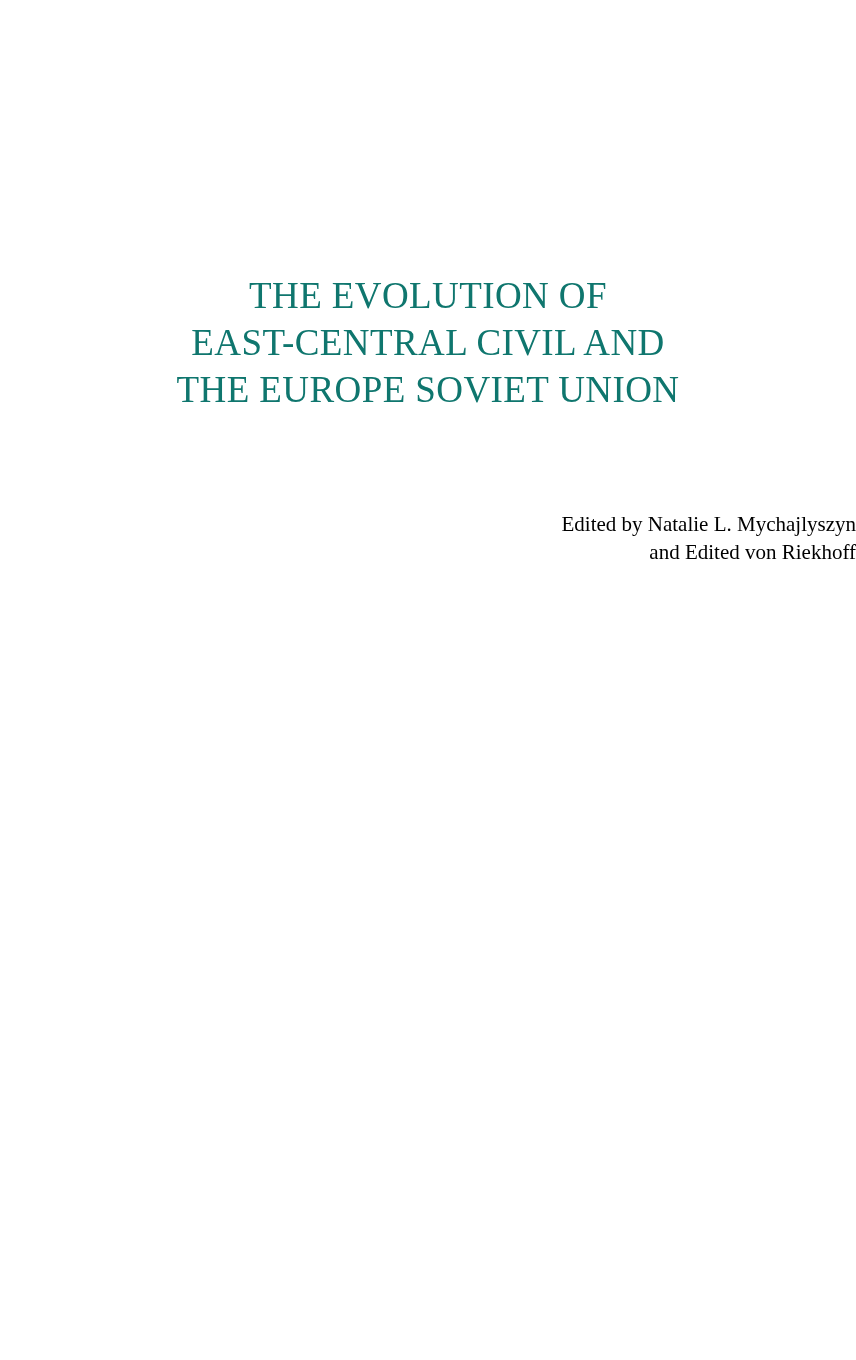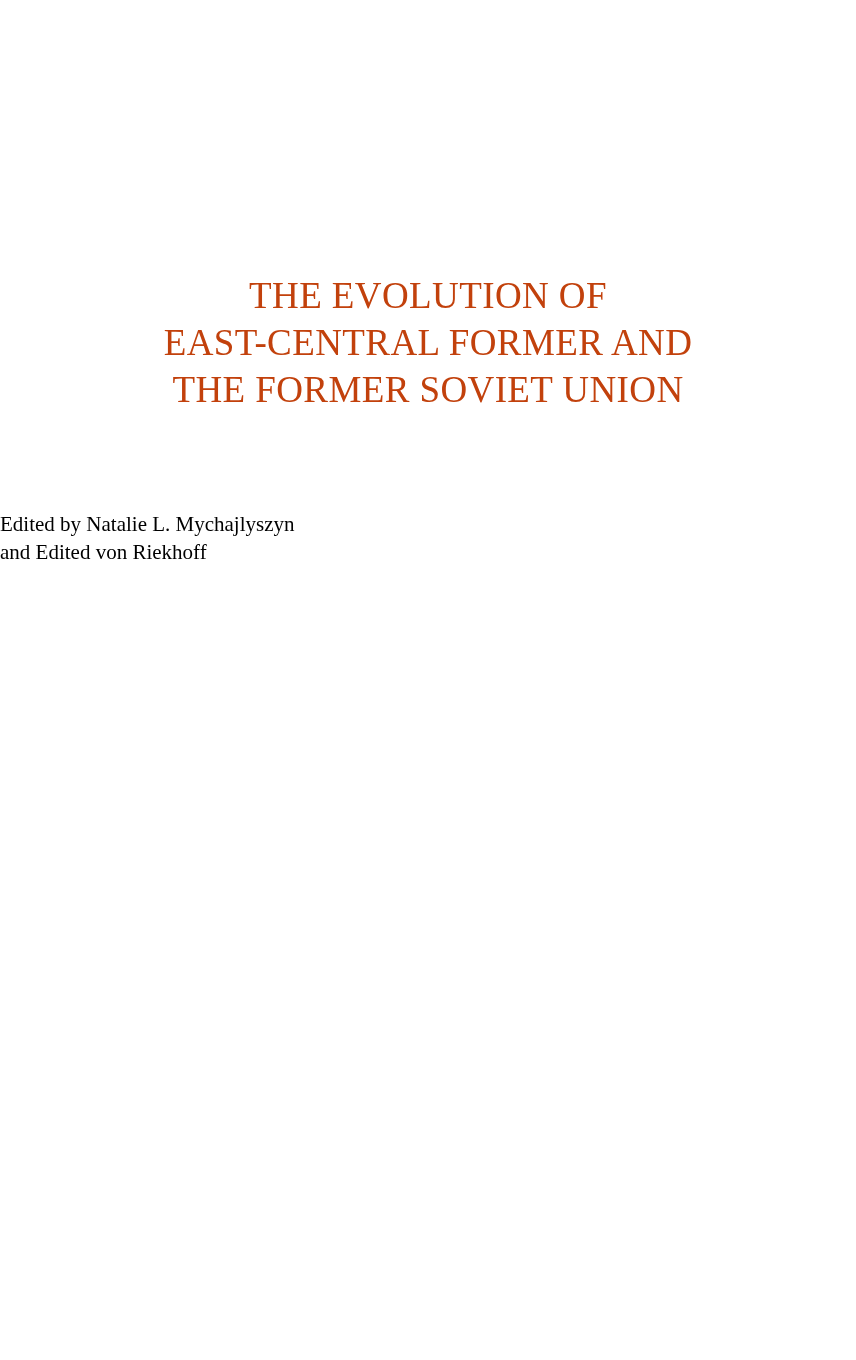--- a/index.html
+++ b/index.html
@@ -26,47 +26,47 @@
     top: 272px;
     left: 0;
     width: 856px;
     text-align: center;
   }
   .title-line {
     font-family: "Liberation Serif", serif;
     font-size: 37px;
     line-height: 47px;
     letter-spacing: 0.4px;
-    color: #c2410c;
+    color: #0f766e;
     white-space: nowrap;
   }
   .author-block {
     position: absolute;
     top: 510px;
     left: 0;
     width: 856px;
-    text-align: left;
+    text-align: right;
   }
   .author-line {
     font-family: "Liberation Serif", serif;
     font-size: 21px;
     line-height: 28px;
     color: #000000;
     white-space: nowrap;
   }
 </style>
 </head>
 <body>
 
 <div class="page">
 
   <div class="title-block">
     <div class="title-line">THE EVOLUTION OF</div>
-    <div class="title-line">EAST-CENTRAL FORMER AND</div>
-    <div class="title-line">THE FORMER SOVIET UNION</div>
+    <div class="title-line">EAST-CENTRAL CIVIL AND</div>
+    <div class="title-line">THE EUROPE SOVIET UNION</div>
   </div>
 
   <div class="author-block">
     <div class="author-line">Edited by Natalie L. Mychajlyszyn</div>
     <div class="author-line">and Edited von Riekhoff</div>
   </div>
 
 </div>
 
 </body></html>

